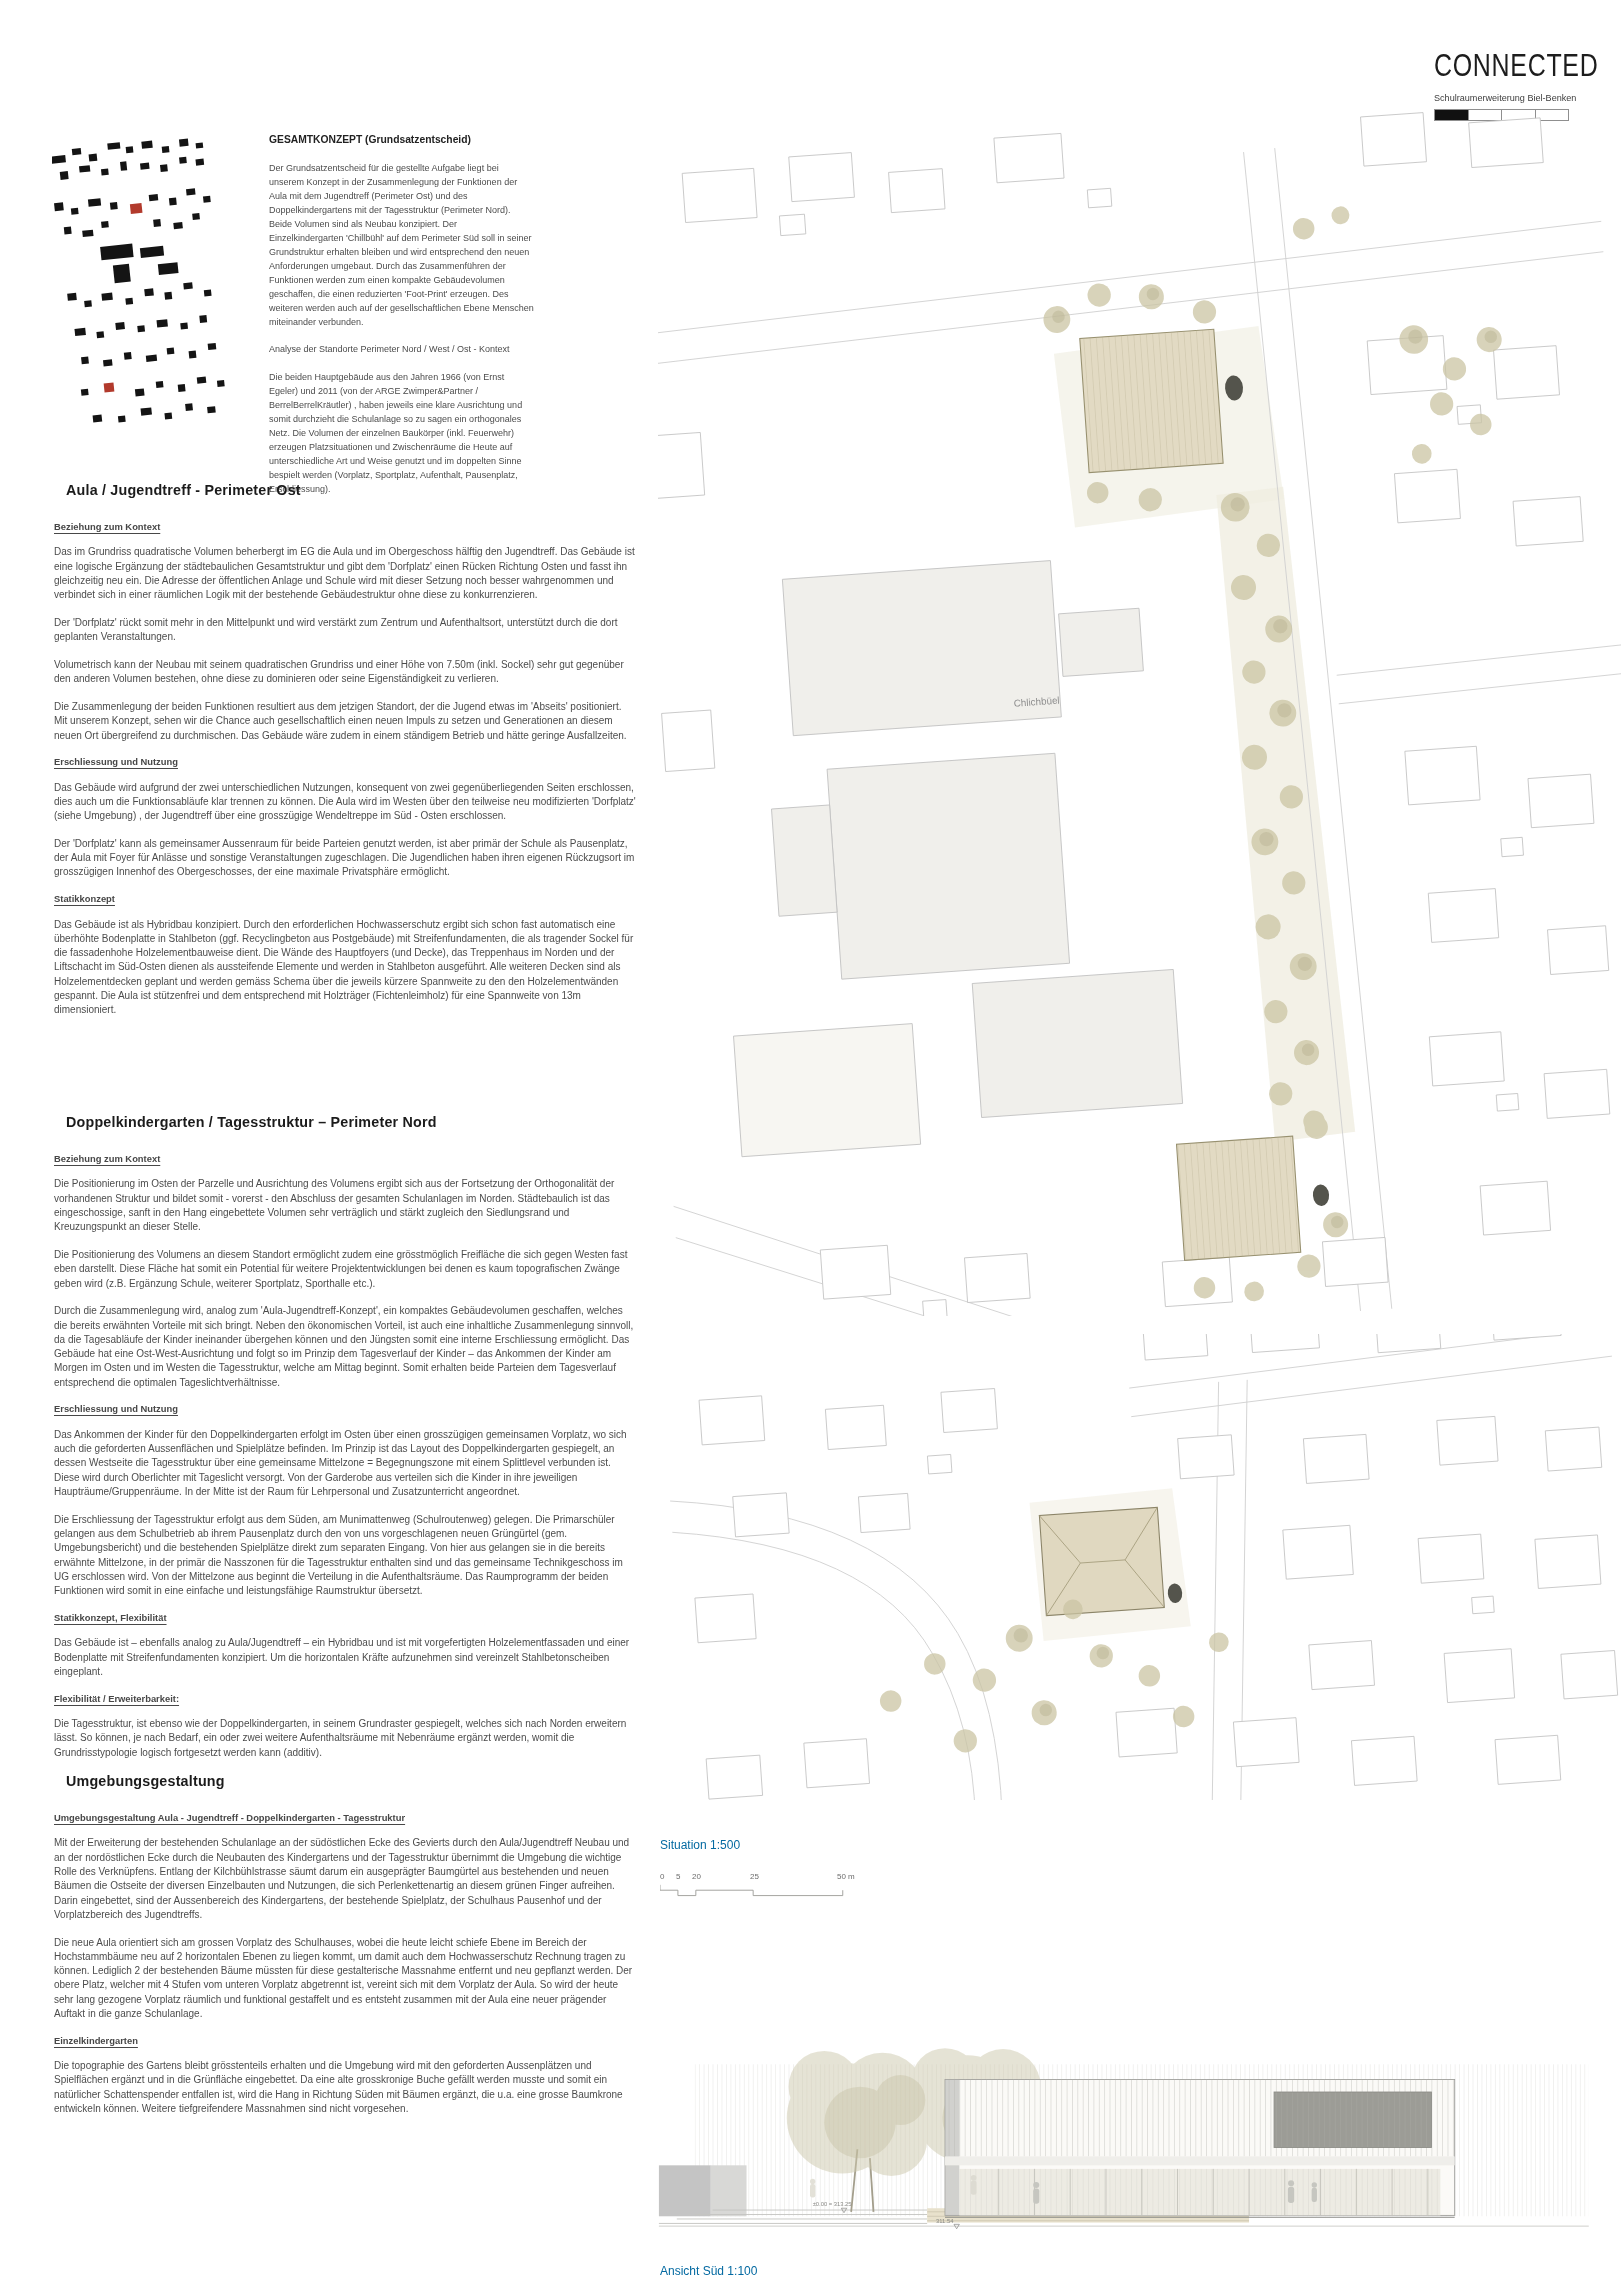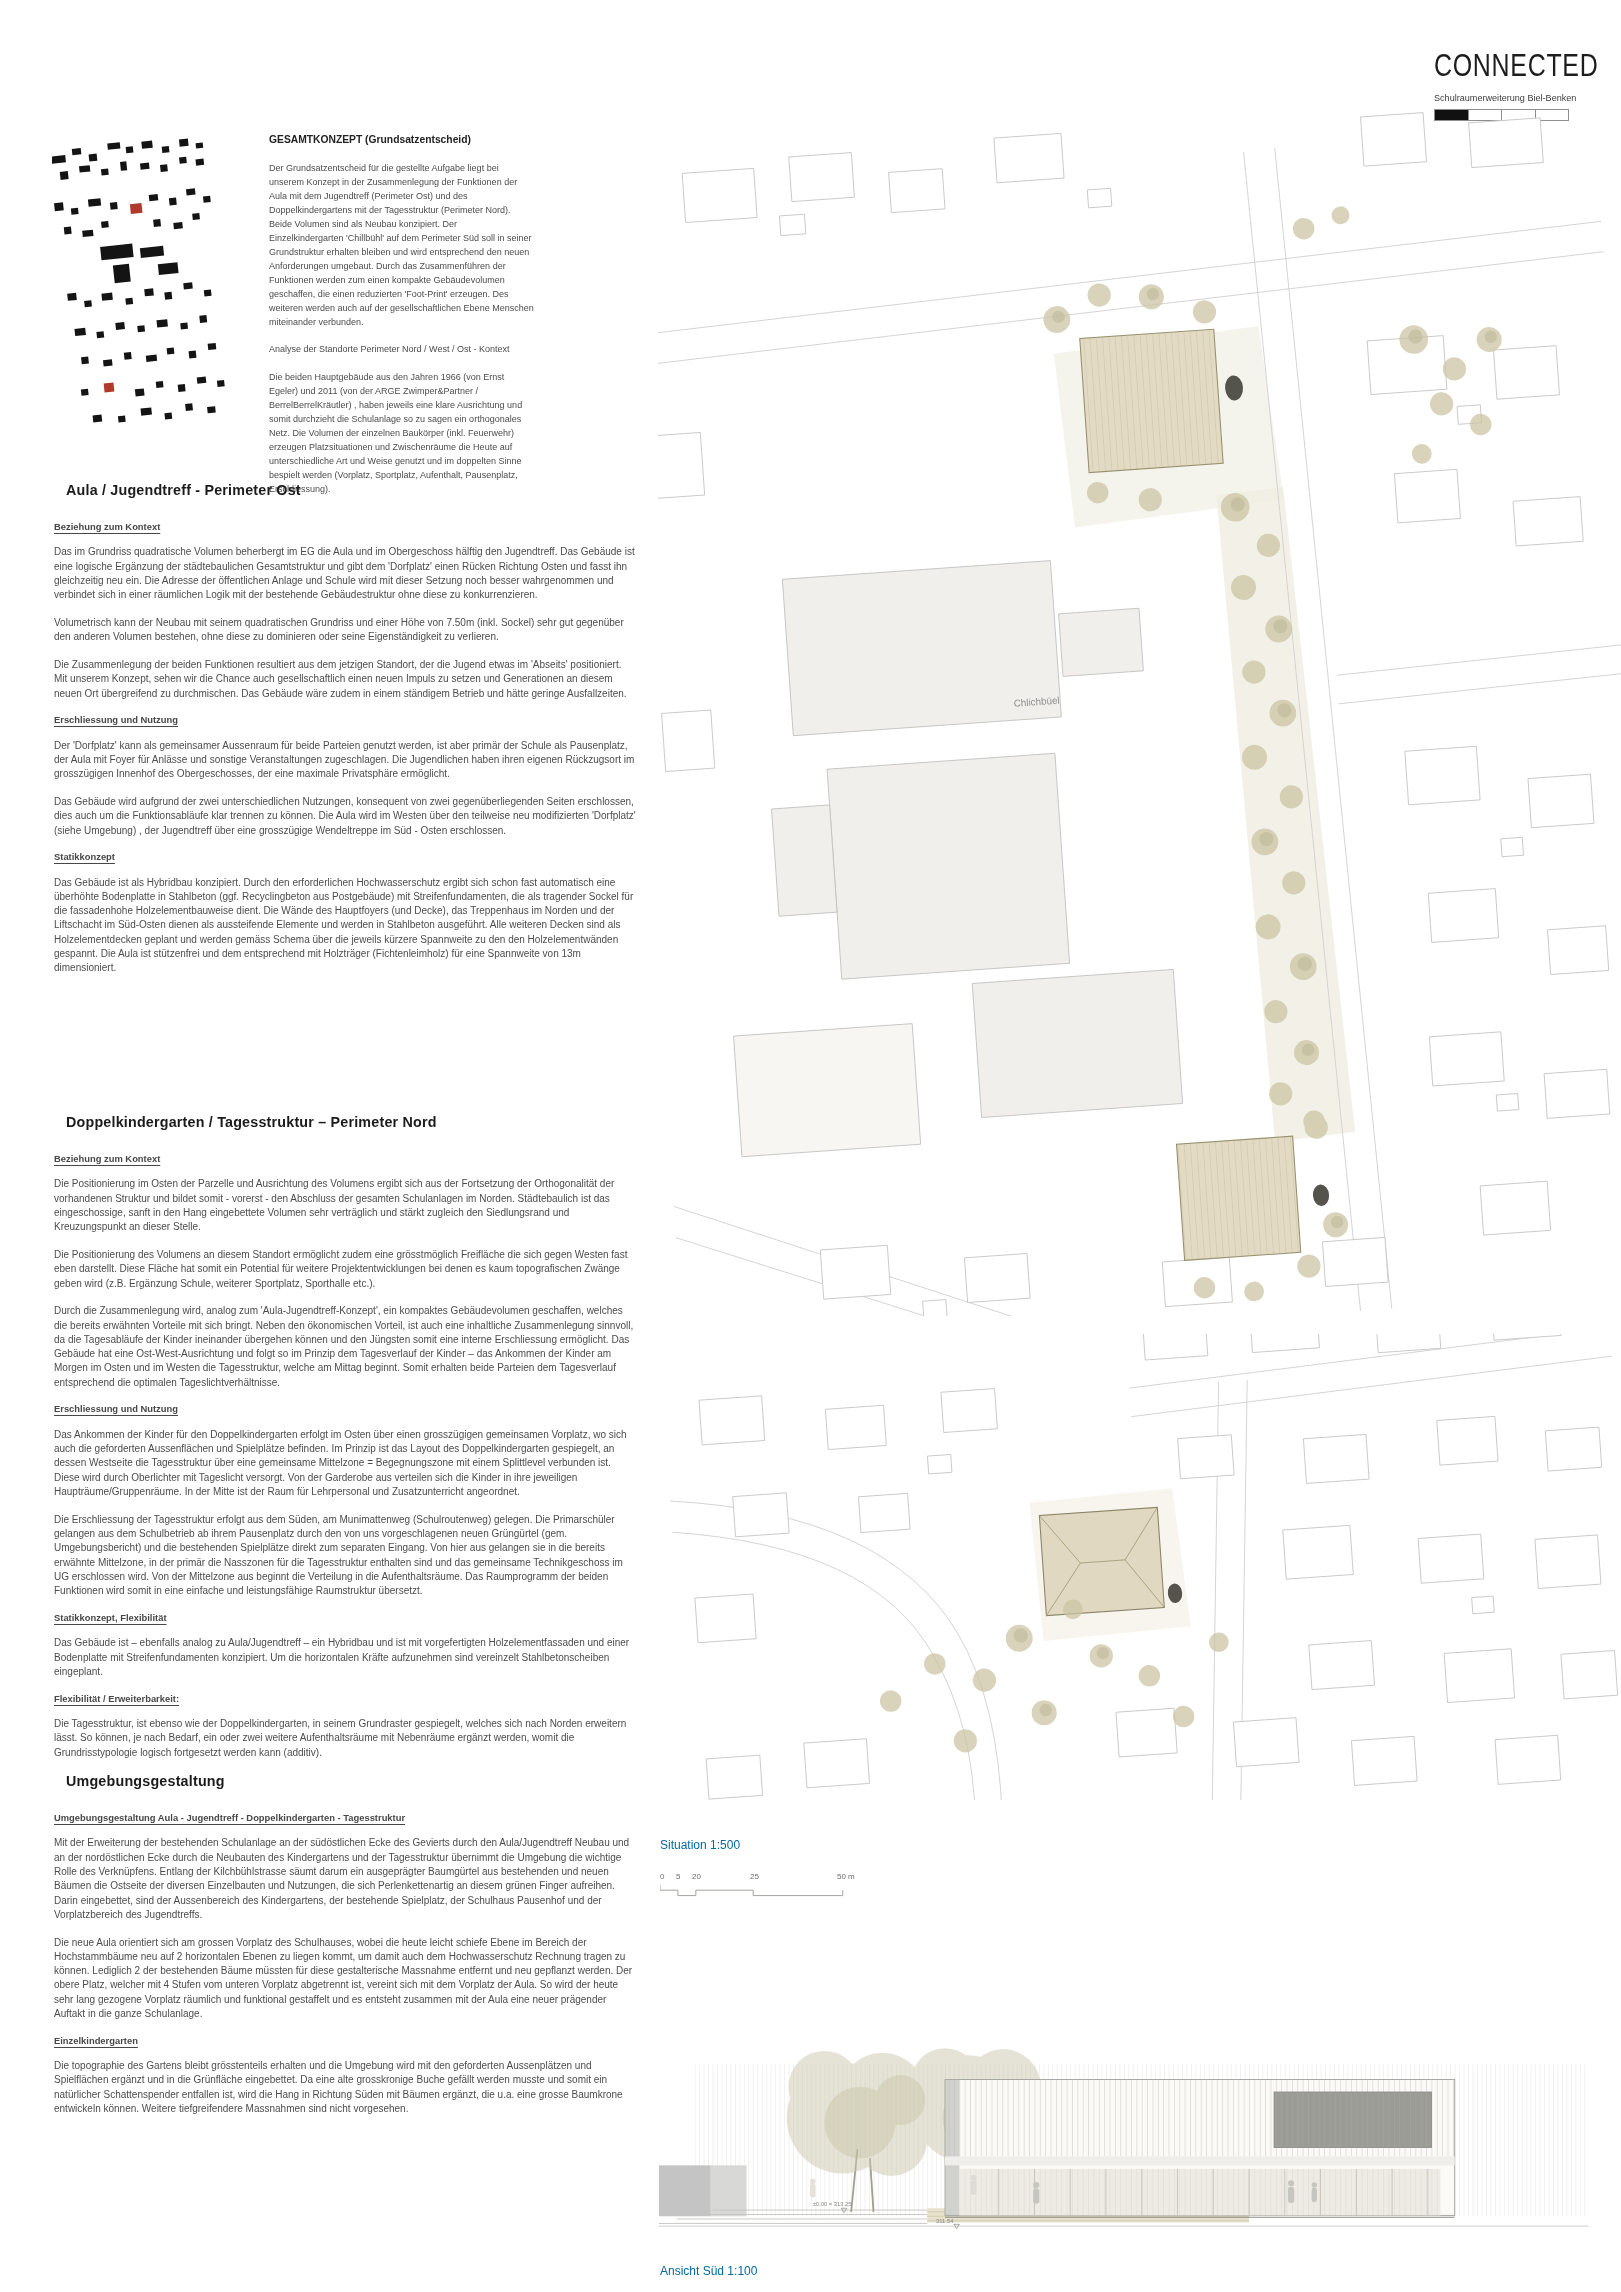--- a/index.html
+++ b/index.html
@@ -141,25 +141,26 @@
       <p>Der Grundsatzentscheid für die gestellte Aufgabe liegt bei unserem Konzept in der Zusammenlegung der Funktionen der Aula mit dem Jugendtreff (Perimeter Ost) und des Doppelkindergartens mit der Tagesstruktur (Perimeter Nord). Beide Volumen sind als Neubau konzipiert. Der Einzelkindergarten 'Chillbühl' auf dem Perimeter Süd soll in seiner Grundstruktur erhalten bleiben und wird entsprechend den neuen Anforderungen umgebaut. Durch das Zusammenführen der Funktionen werden zum einen kompakte Gebäudevolumen geschaffen, die einen reduzierten 'Foot-Print' erzeugen. Des weiteren werden auch auf der gesellschaftlichen Ebene Menschen miteinander verbunden.</p>
       <p>Analyse der Standorte Perimeter Nord / West / Ost - Kontext</p>
       <p>Die beiden Hauptgebäude aus den Jahren 1966 (von Ernst Egeler) und 2011 (von der ARGE Zwimper&amp;Partner / BerrelBerrelKräutler) , haben jeweils eine klare Ausrichtung und somit durchzieht die Schulanlage so zu sagen ein orthogonales Netz. Die Volumen der einzelnen Baukörper (inkl. Feuerwehr) erzeugen Platzsituationen und Zwischenräume die Heute auf unterschiedliche Art und Weise genutzt und im doppelten Sinne bespielt werden (Vorplatz, Sportplatz, Aufenthalt, Pausenplatz, Erschliessung).</p>
     </div>
 </div>
 
 <div class="sec" style="top:482px">
     <h2>Aula / Jugendtreff - Perimeter Ost</h2>
     <h3>Beziehung zum Kontext</h3>
     <p>Das im Grundriss quadratische Volumen beherbergt im EG die Aula und im Obergeschoss hälftig den Jugendtreff. Das Gebäude ist eine logische Ergänzung der städtebaulichen Gesamtstruktur und gibt dem 'Dorfplatz' einen Rücken Richtung Osten und fasst ihn gleichzeitig neu ein. Die Adresse der öffentlichen Anlage und Schule wird mit dieser Setzung noch besser wahrgenommen und verbindet sich in einer räumlichen Logik mit der bestehende Gebäudestruktur ohne diese zu konkurrenzieren.</p>
+    <p>Der 'Dorfplatz' rückt somit mehr in den Mittelpunkt und wird verstärkt zum Zentrum und Aufenthaltsort, unterstützt durch die dort geplanten Veranstaltungen.</p>
     <p>Volumetrisch kann der Neubau mit seinem quadratischen Grundriss und einer Höhe von 7.50m (inkl. Sockel) sehr gut gegenüber den anderen Volumen bestehen, ohne diese zu dominieren oder seine Eigenständigkeit zu verlieren.</p>
     <p>Die Zusammenlegung der beiden Funktionen resultiert aus dem jetzigen Standort, der die Jugend etwas im 'Abseits' positioniert. Mit unserem Konzept, sehen wir die Chance auch gesellschaftlich einen neuen Impuls zu setzen und Generationen an diesem neuen Ort übergreifend zu durchmischen. Das Gebäude wäre zudem in einem ständigem Betrieb und hätte geringe Ausfallzeiten.</p>
     <h3>Erschliessung und Nutzung</h3>
+    <p>Das Gebäude wird aufgrund der zwei unterschiedlichen Nutzungen, konsequent von zwei gegenüberliegenden Seiten erschlossen, dies auch um die Funktionsabläufe klar trennen zu können. Die Aula wird im Westen über den teilweise neu modifizierten 'Dorfplatz' (siehe Umgebung) , der Jugendtreff über eine grosszügige Wendeltreppe im Süd - Osten erschlossen.</p>
     <p>Der 'Dorfplatz' kann als gemeinsamer Aussenraum für beide Parteien genutzt werden, ist aber primär der Schule als Pausenplatz, der Aula mit Foyer für Anlässe und sonstige Veranstaltungen zugeschlagen. Die Jugendlichen haben ihren eigenen Rückzugsort im grosszügigen Innenhof des Obergeschosses, der eine maximale Privatsphäre ermöglicht.</p>
-    <p>Das Gebäude wird aufgrund der zwei unterschiedlichen Nutzungen, konsequent von zwei gegenüberliegenden Seiten erschlossen, dies auch um die Funktionsabläufe klar trennen zu können. Die Aula wird im Westen über den teilweise neu modifizierten 'Dorfplatz' (siehe Umgebung) , der Jugendtreff über eine grosszügige Wendeltreppe im Süd - Osten erschlossen.</p>
     <h3>Statikkonzept</h3>
     <p>Das Gebäude ist als Hybridbau konzipiert. Durch den erforderlichen Hochwasserschutz ergibt sich schon fast automatisch eine überhöhte Bodenplatte in Stahlbeton (ggf. Recyclingbeton aus Postgebäude) mit Streifenfundamenten, die als tragender Sockel für die fassadenhohe Holzelementbauweise dient. Die Wände des Hauptfoyers (und Decke), das Treppenhaus im Norden und der Liftschacht im Süd-Osten dienen als aussteifende Elemente und werden in Stahlbeton ausgeführt. Alle weiteren Decken sind als Holzelementdecken geplant und werden gemäss Schema über die jeweils kürzere Spannweite zu den den Holzelementwänden gespannt. Die Aula ist stützenfrei und dem entsprechend mit Holzträger (Fichtenleimholz) für eine Spannweite von 13m dimensioniert.</p>
   </div>
 <div class="sec" style="top:1114px">
     <h2>Doppelkindergarten / Tagesstruktur – Perimeter Nord</h2>
     <h3>Beziehung zum Kontext</h3>
     <p>Die Positionierung im Osten der Parzelle und Ausrichtung des Volumens ergibt sich aus der Fortsetzung der Orthogonalität der vorhandenen Struktur und bildet somit - vorerst - den Abschluss der gesamten Schulanlagen im Norden. Städtebaulich ist das eingeschossige, sanft in den Hang eingebettete Volumen sehr verträglich und stärkt zugleich den Siedlungsrand und Kreuzungspunkt an dieser Stelle.</p>
     <p>Die Positionierung des Volumens an diesem Standort ermöglicht zudem eine grösstmöglich Freifläche die sich gegen Westen fast eben darstellt. Diese Fläche hat somit ein Potential für weitere Projektentwicklungen bei denen es kaum topografischen Zwänge geben wird (z.B. Ergänzung Schule, weiterer Sportplatz, Sporthalle etc.).</p>
     <p>Durch die Zusammenlegung wird, analog zum 'Aula-Jugendtreff-Konzept', ein kompaktes Gebäudevolumen geschaffen, welches die bereits erwähnten Vorteile mit sich bringt. Neben den ökonomischen Vorteil, ist auch eine inhaltliche Zusammenlegung sinnvoll, da die Tagesabläufe der Kinder ineinander übergehen können und den Jüngsten somit eine interne Erschliessung ermöglicht. Das Gebäude hat eine Ost-West-Ausrichtung und folgt so im Prinzip dem Tagesverlauf der Kinder – das Ankommen der Kinder am Morgen im Osten und im Westen die Tagesstruktur, welche am Mittag beginnt. Somit erhalten beide Parteien dem Tagesverlauf entsprechend die optimalen Tageslichtverhältnisse.</p>
     <h3>Erschliessung und Nutzung</h3>

